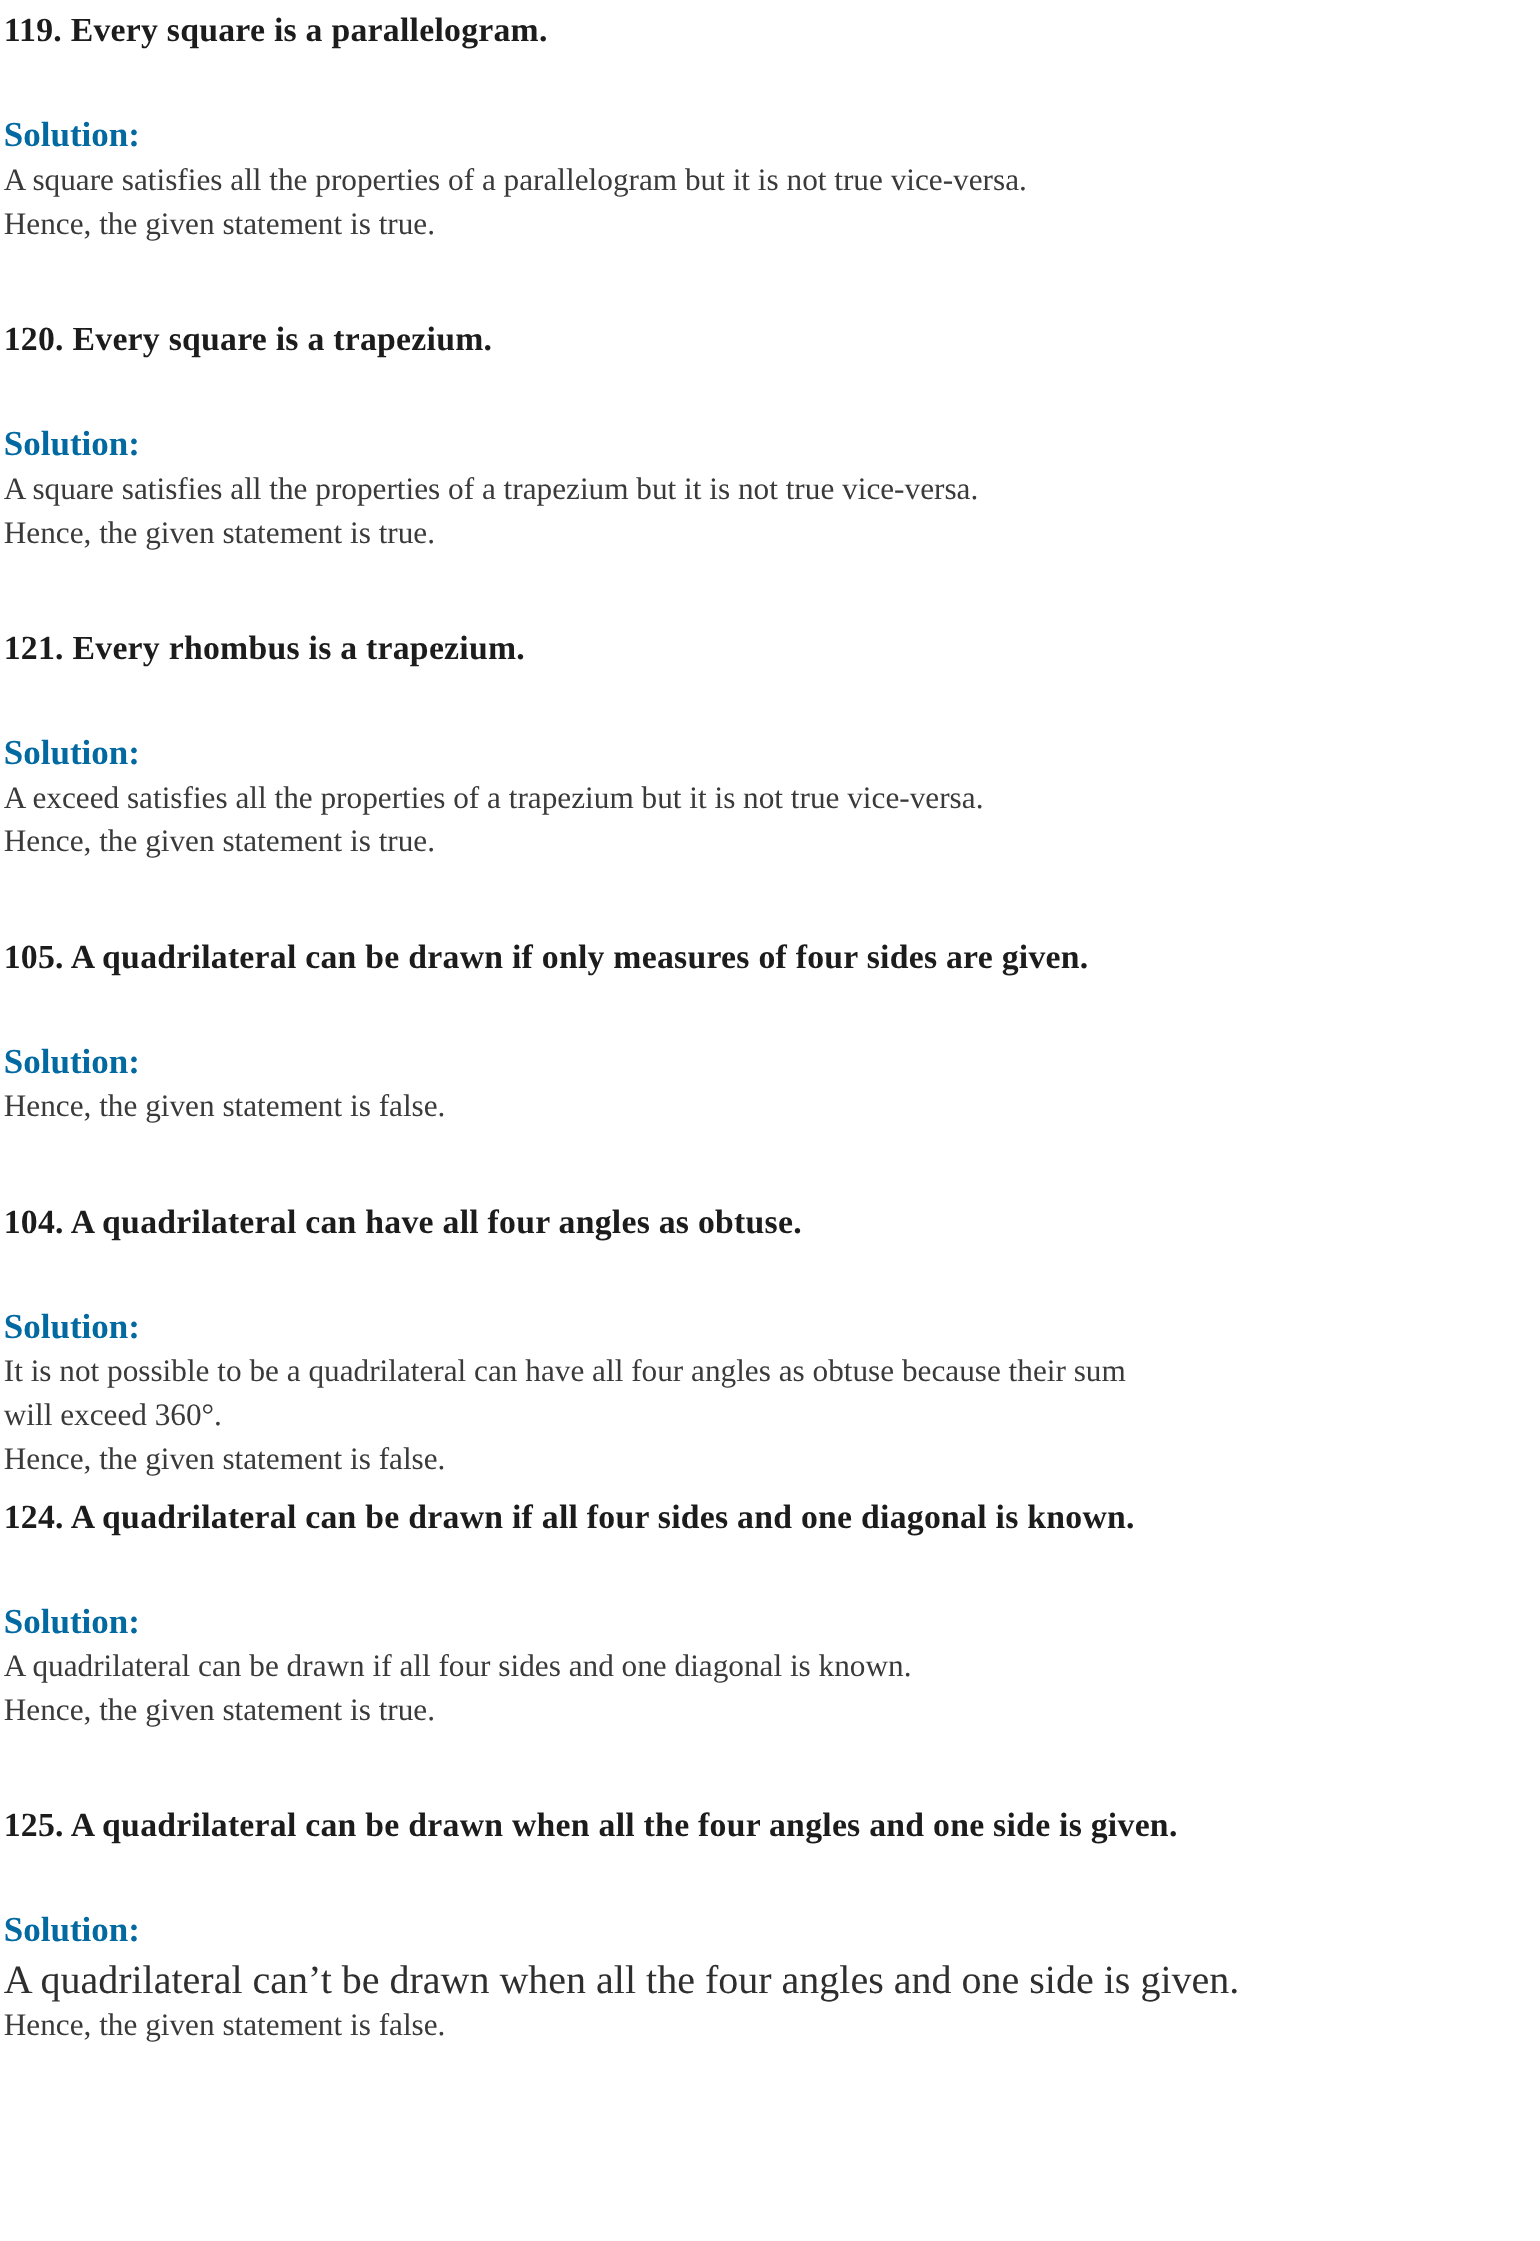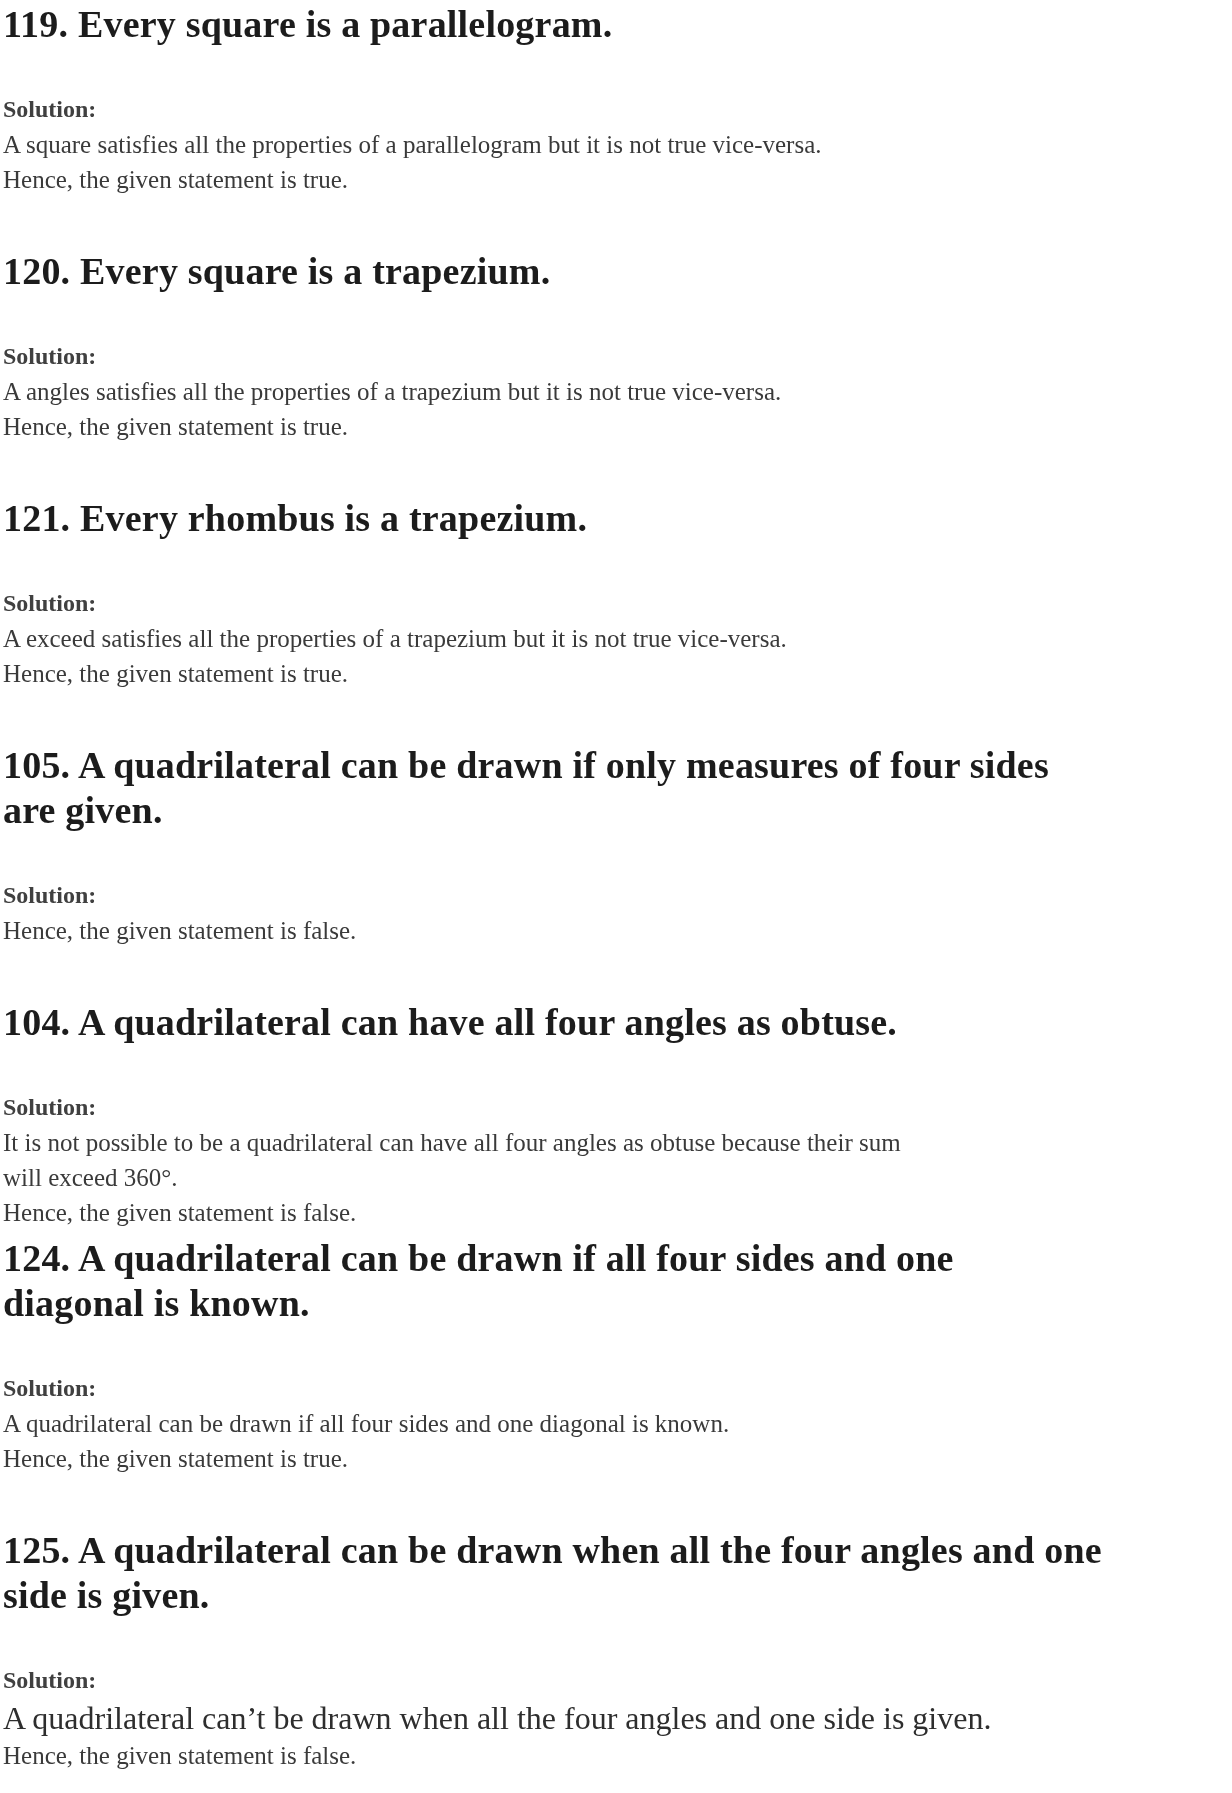--- a/index.html
+++ b/index.html
@@ -19,32 +19,32 @@
   .page {
     max-width: 1100px;
   }
   .problem {
     margin: 0 0 52px 0;
   }
   .problem.tight-bottom {
     margin-bottom: 6px;
   }
   .q-heading {
-    font-size: 38px;
+    font-size: 27px;
     line-height: 45px;
     font-weight: bold;
     color: #1c1c1c;
     margin: 0 0 44px 0;
     letter-spacing: 0.2px;
   }
   .sol-label {
-    font-size: 24px;
+    font-size: 28px;
     line-height: 36px;
     font-weight: bold;
-    color: #404040;
+    color: #0369a1;
     margin: 0;
   }
   .sol-line {
     font-size: 25px;
     line-height: 35px;
     margin: 0;
     color: #3a3a3a;
   }
   .sol-line.large {
     font-size: 32px;
@@ -60,21 +60,21 @@
   <section class="problem">
     <h2 class="q-heading">119. Every square is a parallelogram.</h2>
     <p class="sol-label">Solution:</p>
     <p class="sol-line">A square satisfies all the properties of a parallelogram but it is not true vice-versa.</p>
     <p class="sol-line">Hence, the given statement is true.</p>
   </section>
 
   <section class="problem">
     <h2 class="q-heading">120. Every square is a trapezium.</h2>
     <p class="sol-label">Solution:</p>
-    <p class="sol-line">A angles satisfies all the properties of a trapezium but it is not true vice-versa.</p>
+    <p class="sol-line">A square satisfies all the properties of a trapezium but it is not true vice-versa.</p>
     <p class="sol-line">Hence, the given statement is true.</p>
   </section>
 
   <section class="problem">
     <h2 class="q-heading">121. Every rhombus is a trapezium.</h2>
     <p class="sol-label">Solution:</p>
     <p class="sol-line">A exceed satisfies all the properties of a trapezium but it is not true vice-versa.</p>
     <p class="sol-line">Hence, the given statement is true.</p>
   </section>
 

